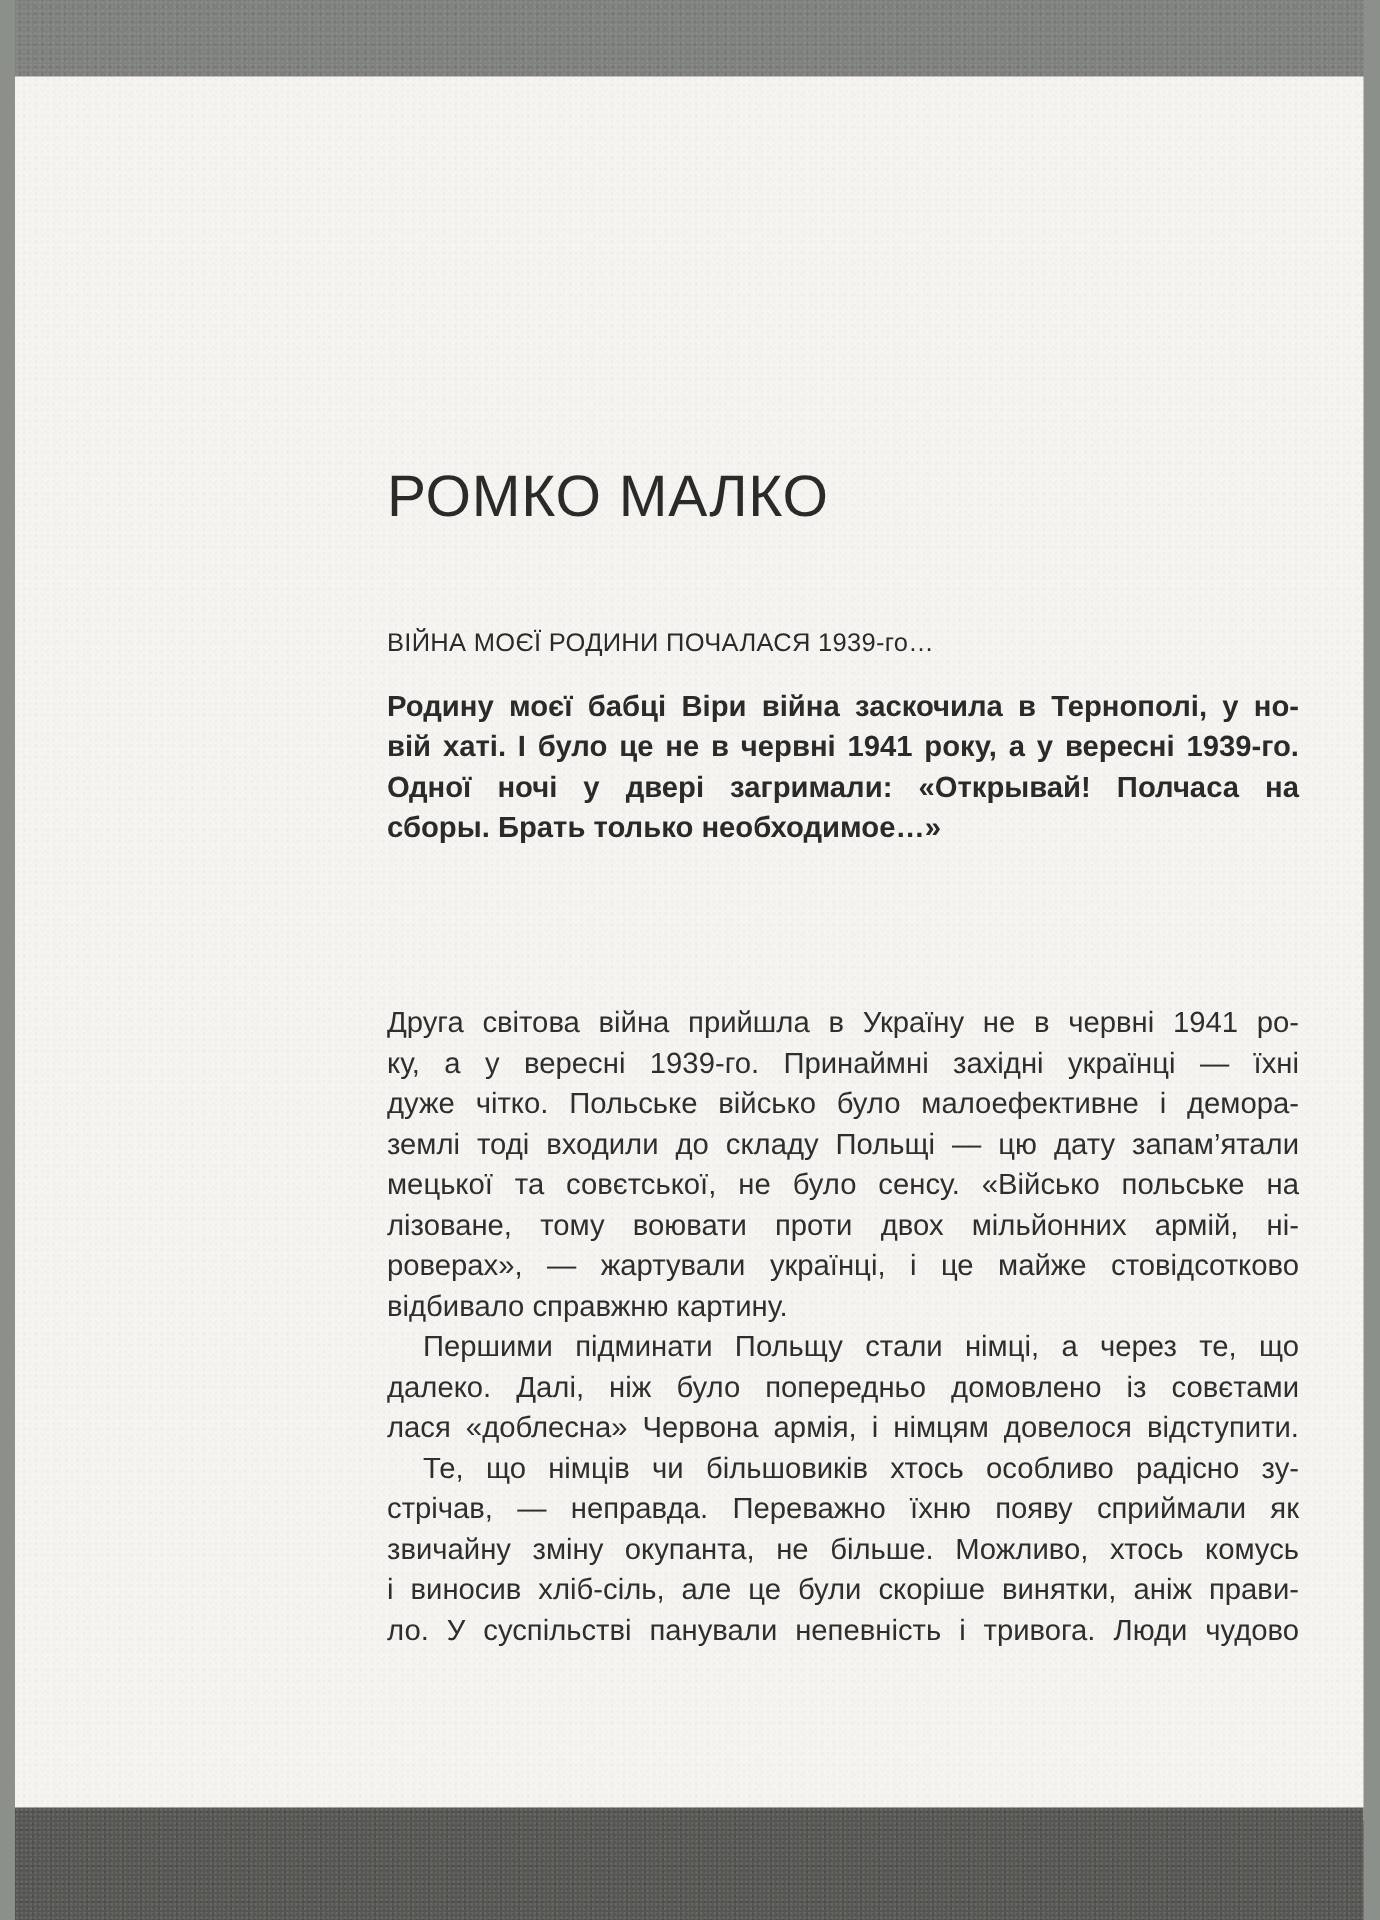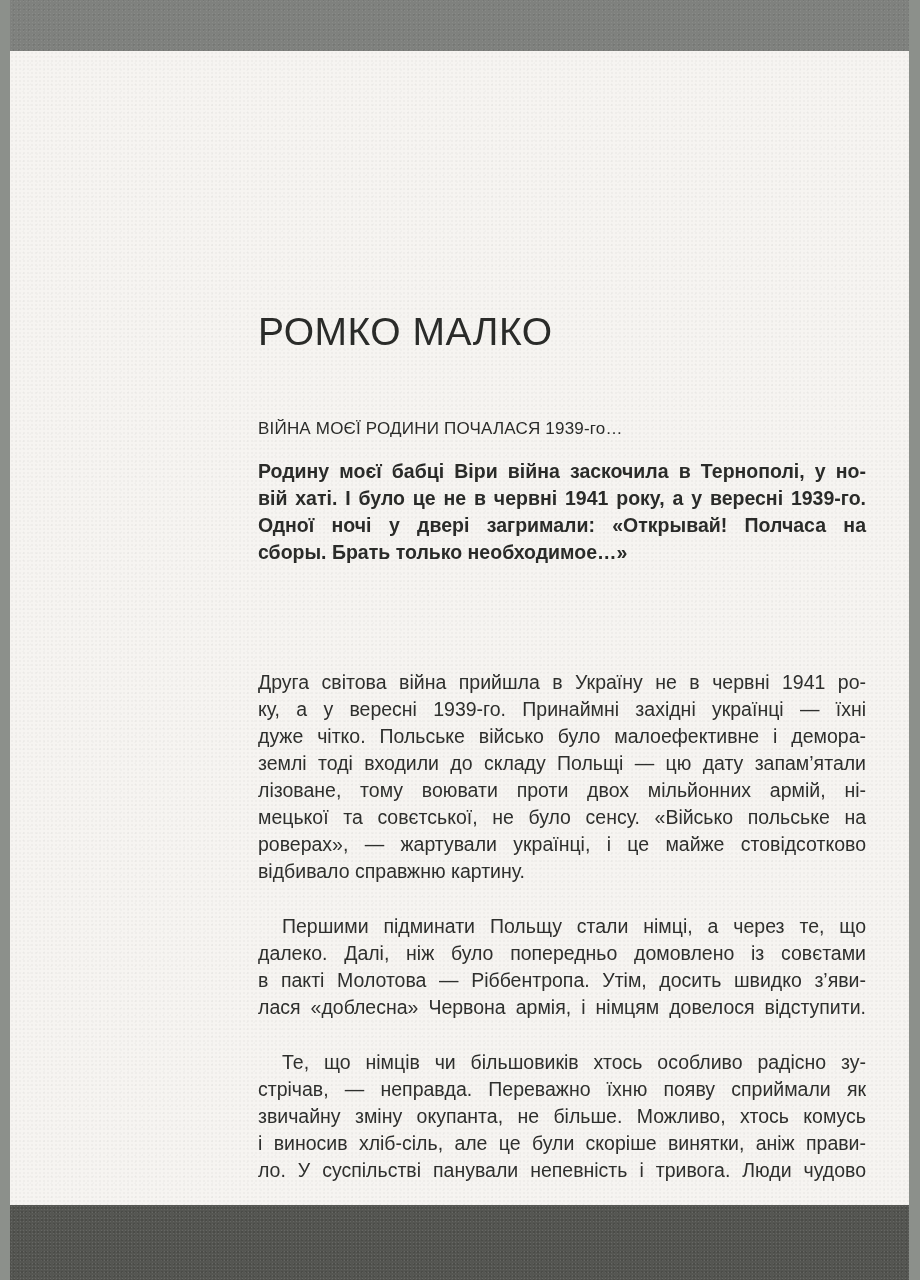--- a/index.html
+++ b/index.html
@@ -111,21 +111,20 @@
       font-family: "Liberation Sans", "DejaVu Sans", sans-serif;
       color: #2e2f2d;
     }
     .para {
       margin: 0;
       text-align: justify;
       text-align-last: left;
     }
     .para.indent .line:first-child {
       text-indent: 24px;
-      margin-top: 28px;
     }
     .line {
       display: block;
       text-align: justify;
       text-align-last: justify;
       white-space: nowrap;
       overflow: visible;
     }
     .line.last {
       text-align-last: left;
@@ -147,29 +146,28 @@
       <span class="line">Одної ночі у двері загримали: «Открывай! Полчаса на</span>
       <span class="line last">сборы. Брать только необходимое…»</span>
     </p>
 
     <div class="body-text">
       <p class="para">
         <span class="line">Друга світова війна прийшла в Україну не в червні 1941 ро-</span>
         <span class="line">ку, а у вересні 1939-го. Принаймні західні українці — їхні</span>
         <span class="line">дуже чітко. Польське військо було малоефективне і демора-</span>
         <span class="line">землі тоді входили до складу Польщі — цю дату запам’ятали</span>
+        <span class="line">мецької та совєтської, не було сенсу. «Військо польське на</span>
         <span class="line">лізоване, тому воювати проти двох мільйонних армій, ні-</span>
-        <span class="line">мецької та совєтської, не було сенсу. «Військо польське на</span>
         <span class="line">роверах», — жартували українці, і це майже стовідсотково</span>
         <span class="line last">відбивало справжню картину.</span>
       </p>
       <p class="para indent">
         <span class="line">Першими підминати Польщу стали німці, а через те, що</span>
         <span class="line">далеко. Далі, ніж було попередньо домовлено із совєтами</span>
-        <span class="line">в пакті Молотова — Ріббентропа. Утім, досить швидко з’яви-</span>
         <span class="line">лася «доблесна» Червона армія, і німцям довелося відступити.</span>
       </p>
       <p class="para indent">
         <span class="line">Те, що німців чи більшовиків хтось особливо радісно зу-</span>
         <span class="line">стрічав, — неправда. Переважно їхню появу сприймали як</span>
         <span class="line">звичайну зміну окупанта, не більше. Можливо, хтось комусь</span>
         <span class="line">і виносив хліб-сіль, але це були скоріше винятки, аніж прави-</span>
         <span class="line">ло. У суспільстві панували непевність і тривога. Люди чудово</span>
       </p>
     </div>

